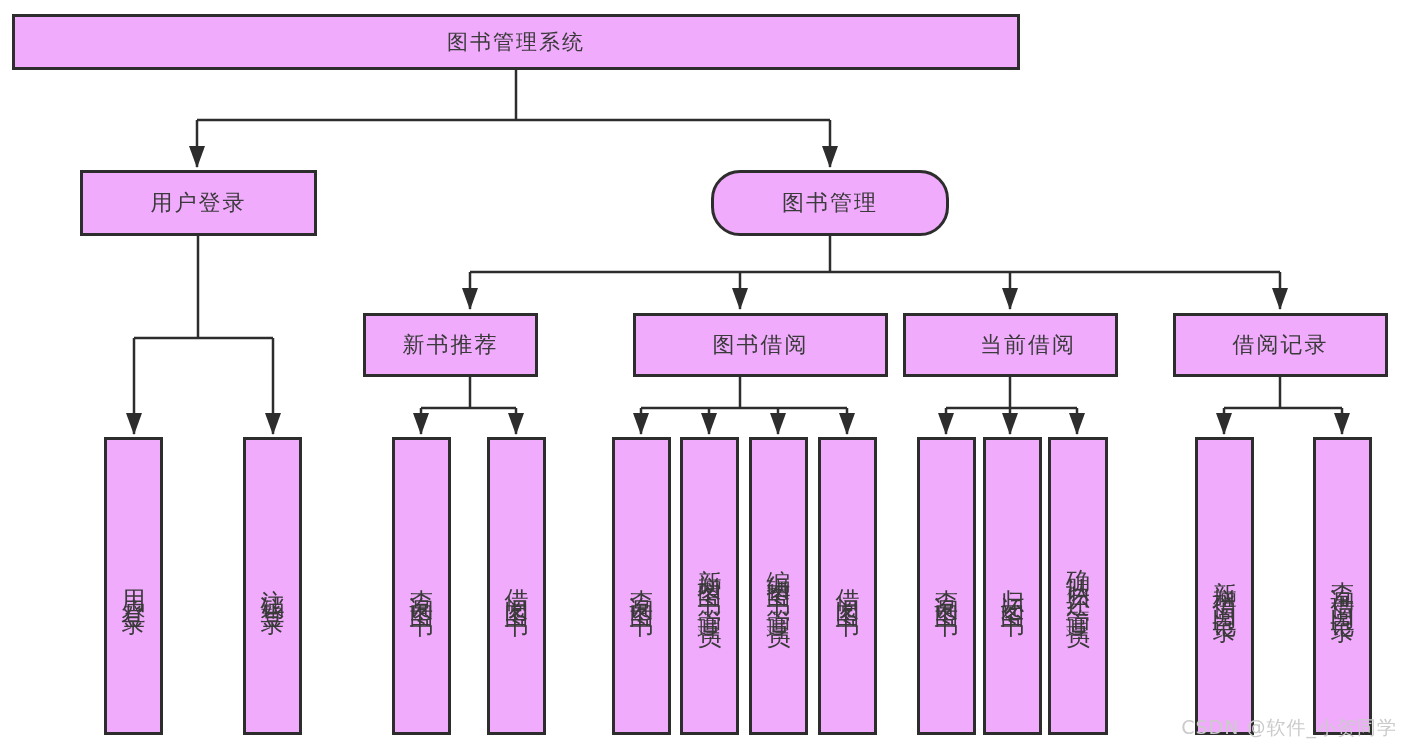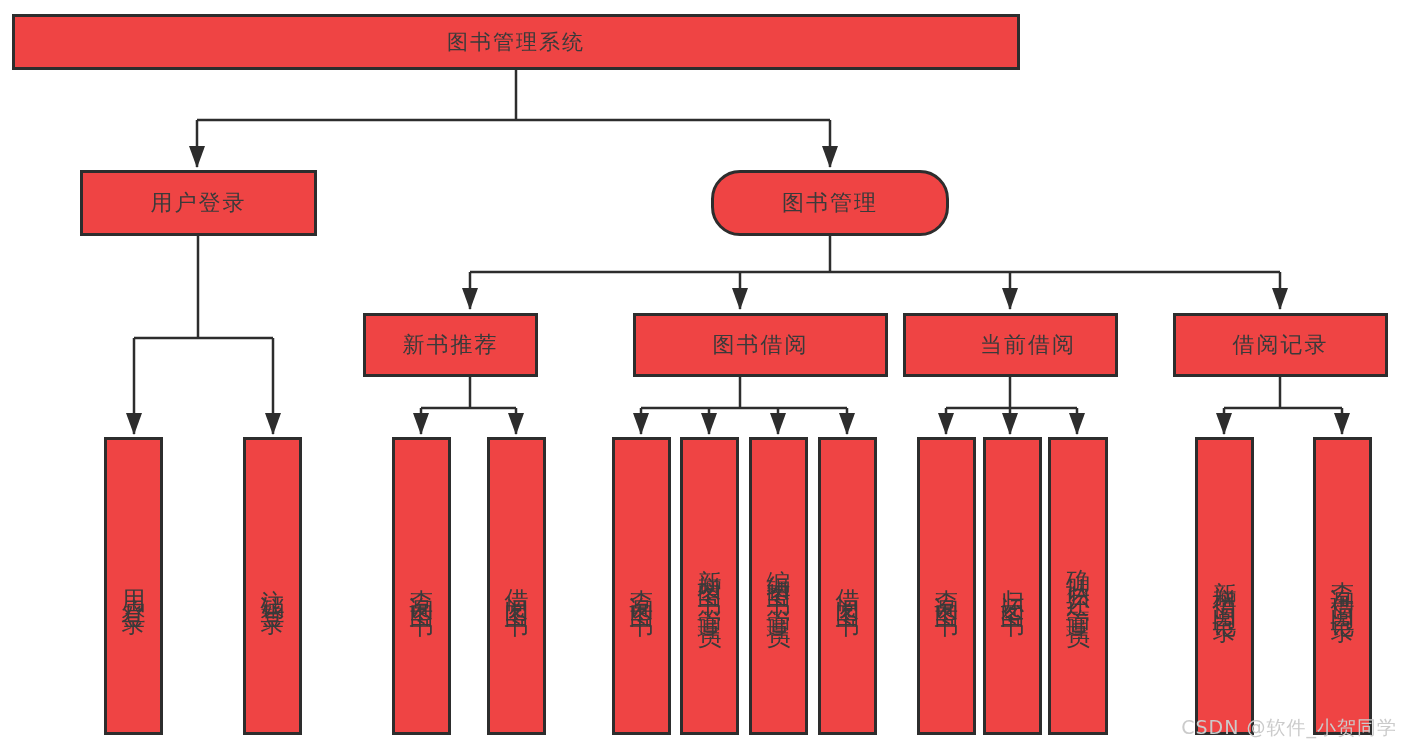--- a/index.html
+++ b/index.html
@@ -14,21 +14,21 @@
   #wires {
     position: absolute;
     left: 0; top: 0;
     width: 1405px; height: 747px;
     z-index: 1;
     pointer-events: none;
   }
   .node {
     position: absolute;
     box-sizing: border-box;
-    background: #ef4444;
+    background: #f0abfc;
     border: 3px solid #2d2d2d;
     display: flex;
     align-items: center;
     justify-content: center;
     color: #3a3a3a;
     z-index: 2;
   }
   .hnode {
     font-size: 22px;
     letter-spacing: 2px;

